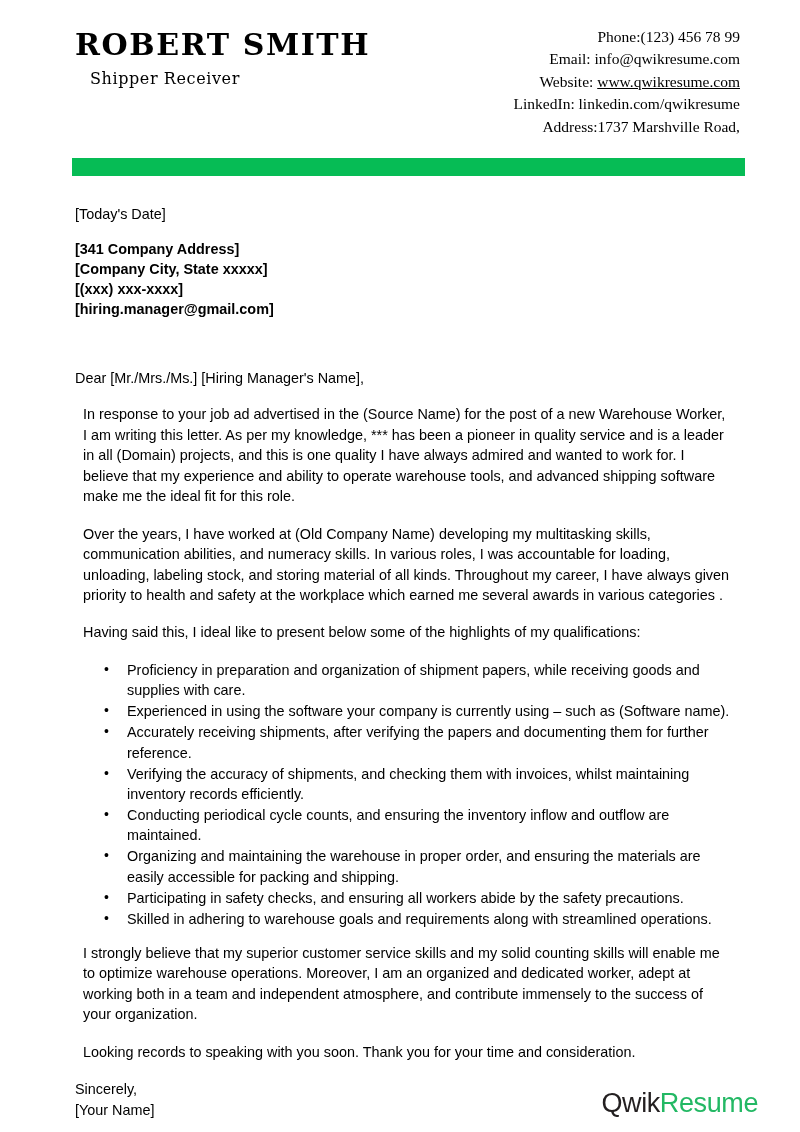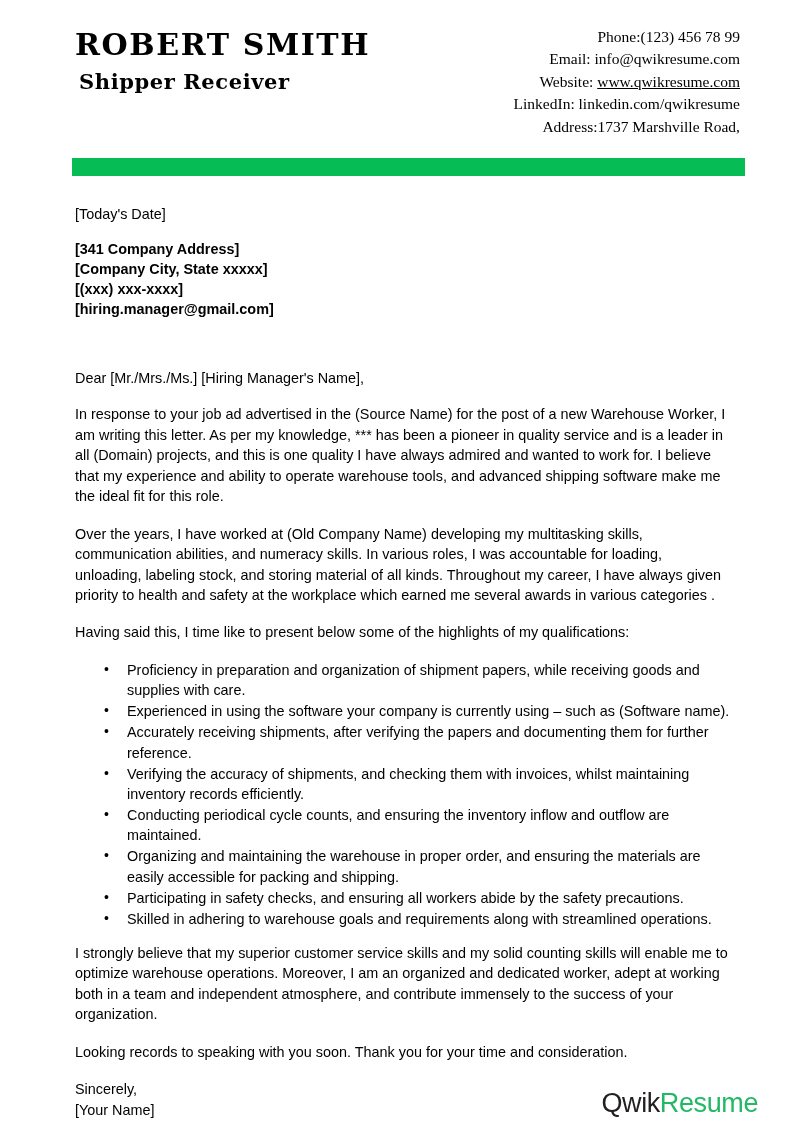--- a/index.html
+++ b/index.html
@@ -38,24 +38,24 @@
     font-family: "DejaVu Serif", "Liberation Serif", serif;
     font-size: 30px;
     font-weight: bold;
     letter-spacing: 1.6px;
     line-height: 1.15;
     margin: 0;
     white-space: nowrap;
   }
   .job-title {
     font-family: "DejaVu Serif", "Liberation Serif", serif;
-    font-size: 21px;
-    font-weight: bold;
+    font-size: 16px;
+    font-weight: normal;
     letter-spacing: 0.6px;
-    margin: 7px 0 0 4px;
+    margin: 7px 0 0 15px;
     line-height: 1.15;
   }
 
   .contact-block {
     text-align: right;
     font-family: "Liberation Serif", "DejaVu Serif", serif;
     font-size: 15.5px;
     line-height: 1.45;
     padding-top: 2px;
     max-width: 300px;
@@ -97,21 +97,21 @@
   }
   .recipient-block div {
     line-height: 1.38;
   }
 
   .salutation {
     margin: 0 0 16px 0;
   }
 
   .para {
-    margin: 0 0 17px 0;
+    margin: 0 0 17px 8px;
     text-align: left;
   }
 
   .bullet-list {
     list-style: none;
     margin: 4px 0 14px 0;
     padding: 0;
   }
   .bullet-item {
     position: relative;
@@ -214,21 +214,21 @@
       <div>[341 Company Address]</div>
       <div>[Company City, State xxxxx]</div>
       <div>[(xxx) xxx-xxxx]</div>
       <div>[hiring.manager@gmail.com]</div>
     </div>
 
     <div class="salutation">Dear [Mr./Mrs./Ms.] [Hiring Manager's Name],</div>
 
     <p class="para">In response to your job ad advertised in the (Source Name) for the post of a new Warehouse Worker, I am writing this letter. As per my knowledge, *** has been a pioneer in quality service and is a leader in all (Domain) projects, and this is one quality I have always admired and wanted to work for. I believe that my experience and ability to operate warehouse tools, and advanced shipping software make me the ideal fit for this role.</p>
     <p class="para">Over the years, I have worked at (Old Company Name) developing my multitasking skills, communication abilities, and numeracy skills. In various roles, I was accountable for loading, unloading, labeling stock, and storing material of all kinds. Throughout my career, I have always given priority to health and safety at the workplace which earned me several awards in various categories .</p>
-    <p class="para">Having said this, I time like to present below some of the highlights of my qualifications:</p>
+    <p class="para">Having said this, I ideal like to present below some of the highlights of my qualifications:</p>
 
     <ul class="bullet-list">
       <li class="bullet-item"><span class="dot">•</span><span>Proficiency in preparation and organization of shipment papers, while receiving goods and supplies with care.</span></li>
       <li class="bullet-item"><span class="dot">•</span><span>Experienced in using the software your company is currently using – such as (Software name).</span></li>
       <li class="bullet-item"><span class="dot">•</span><span>Accurately receiving shipments, after verifying the papers and documenting them for further reference.</span></li>
       <li class="bullet-item"><span class="dot">•</span><span>Verifying the accuracy of shipments, and checking them with invoices, whilst maintaining inventory records efficiently.</span></li>
       <li class="bullet-item"><span class="dot">•</span><span>Conducting periodical cycle counts, and ensuring the inventory inflow and outflow are maintained.</span></li>
       <li class="bullet-item"><span class="dot">•</span><span>Organizing and maintaining the warehouse in proper order, and ensuring the materials are easily accessible for packing and shipping.</span></li>
       <li class="bullet-item"><span class="dot">•</span><span>Participating in safety checks, and ensuring all workers abide by the safety precautions.</span></li>
       <li class="bullet-item"><span class="dot">•</span><span>Skilled in adhering to warehouse goals and requirements along with streamlined operations.</span></li>

